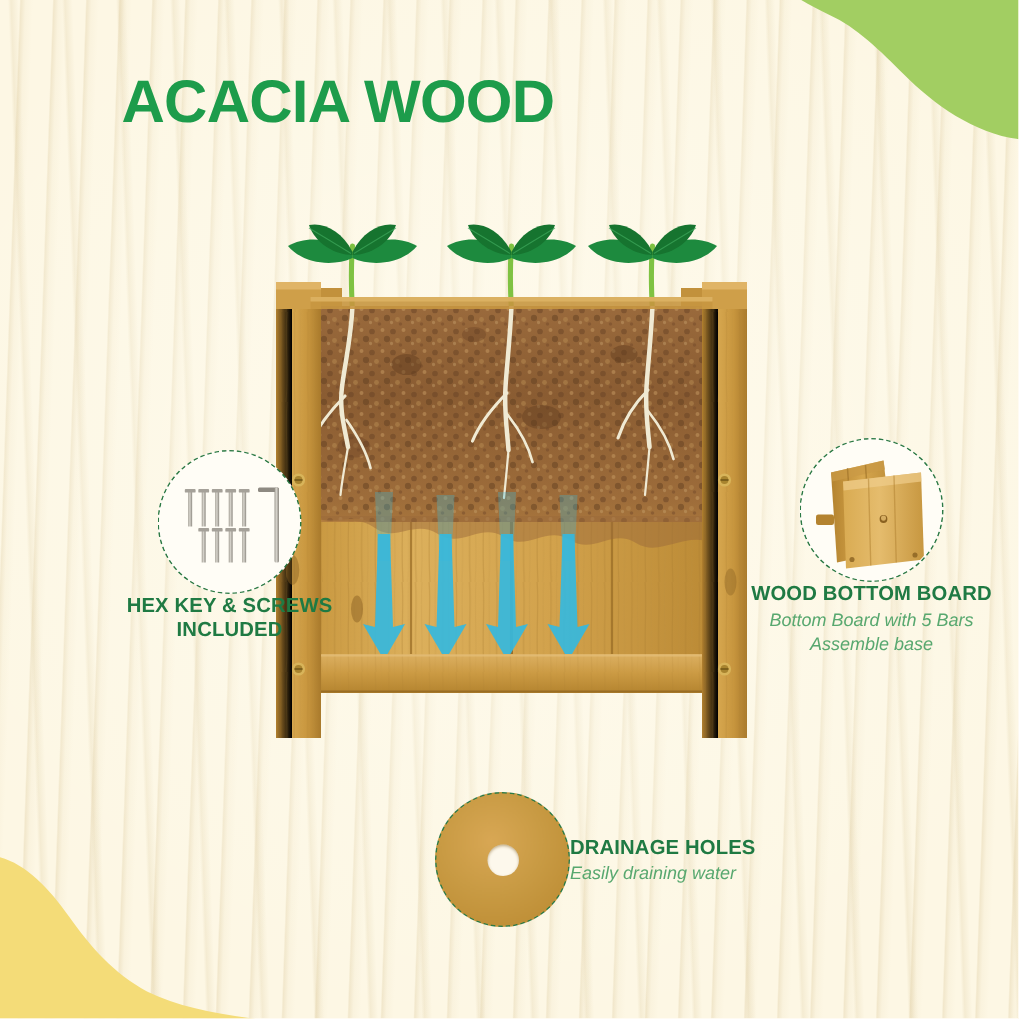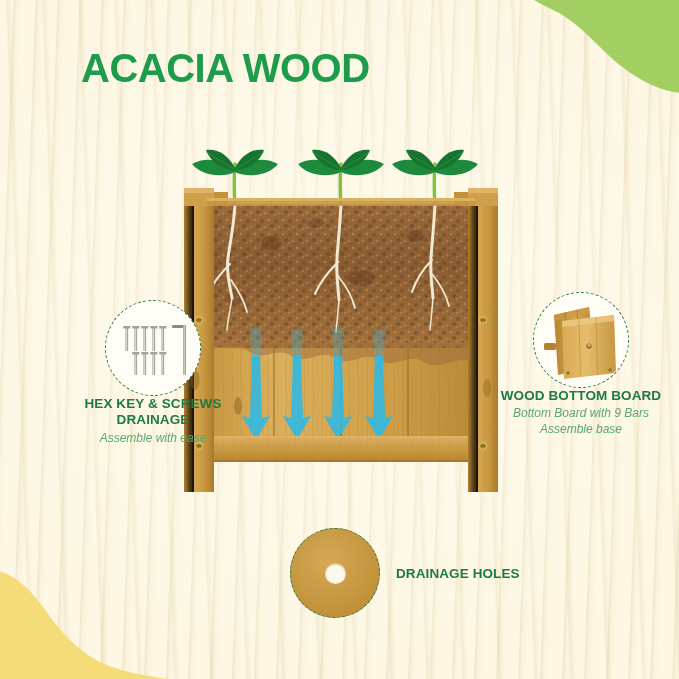--- a/index.html
+++ b/index.html
@@ -105,21 +105,21 @@
 
   
   #feature-hexkey { left: 40px; top: 300px; width: 226px; }
   #feature-hexkey .badge-circle { width: 96px; height: 96px; margin: 0 auto; }
 
   
   #feature-board { left: 476px; top: 292px; width: 210px; }
   #feature-board .badge-circle { width: 96px; height: 96px; margin: 0 auto; }
 
   
-  #feature-drainage { left: 290px; top: 528px; width: 260px; display: flex; align-items: center; gap: 16px; }
+  #feature-drainage { left: 290px; top: 528px; width: 260px; display: flex; align-items: center; }
   #feature-drainage .badge-circle { width: 90px; height: 90px; flex: 0 0 90px; }
   .disc-wood {
     border: 1.6px dashed #2c7a46;
     background: radial-gradient(circle at 42% 36%, #d8a754 0%, #c89a43 46%, #b9882f 100%);
   }
   .disc-hole {
     position: absolute;
     left: 50%; top: 50%;
     width: 21px; height: 21px;
     margin: -10.5px 0 0 -10.5px;
@@ -412,23 +412,22 @@
         </g>
 
         <g>
           <rect x="66" y="24" width="14" height="3" rx="1" fill="#8e8a82"></rect>
           <rect x="77" y="24" width="3" height="50" rx="1" fill="url(#metalG)"></rect>
         </g>
       </svg>
     </div>
     <p class="feat-title">
       <span>HEX KEY &amp; SCREWS</span><br>
-      <span>DRAINAGE</span>
+      <span>INCLUDED</span>
     </p>
-    <p class="feat-sub">Assemble with ease</p>
   </div>
 
   <div class="feature feat-center" id="feature-board">
     <div class="badge-circle badge-dashed">
       <svg viewBox="0 0 96 96" width="96" height="96">
         <defs>
           <linearGradient id="bdA" x1="0" y1="0" x2="1" y2="0">
             <stop offset="0%" stop-color="#b4832f"></stop>
             <stop offset="50%" stop-color="#d6a64d"></stop>
             <stop offset="100%" stop-color="#bb8c38"></stop>
@@ -463,27 +462,28 @@
             <circle cx="55" cy="52.4" r="1.7" fill="#d6ae63"></circle>
 
             <circle cx="34" cy="80" r="1.7" fill="#8a6120" opacity="0.8"></circle>
             <circle cx="76" cy="77" r="1.7" fill="#8a6120" opacity="0.8"></circle>
           </g>
         </g>
       </svg>
     </div>
     <p class="feat-title">WOOD BOTTOM BOARD</p>
     <p class="feat-sub">
-      <span>Bottom Board with 9 Bars</span><br>
+      <span>Bottom Board with 5 Bars</span><br>
       <span>Assemble base</span>
     </p>
   </div>
 
   <div class="feature feat-left" id="feature-drainage">
     <div class="badge-circle disc-wood">
       <div class="disc-hole"></div>
     </div>
     <div class="drain-text">
       <p class="feat-title">DRAINAGE HOLES</p>
+      <p class="feat-sub">Easily draining water</p>
     </div>
   </div>
 
 </div>
 
 </body></html>

